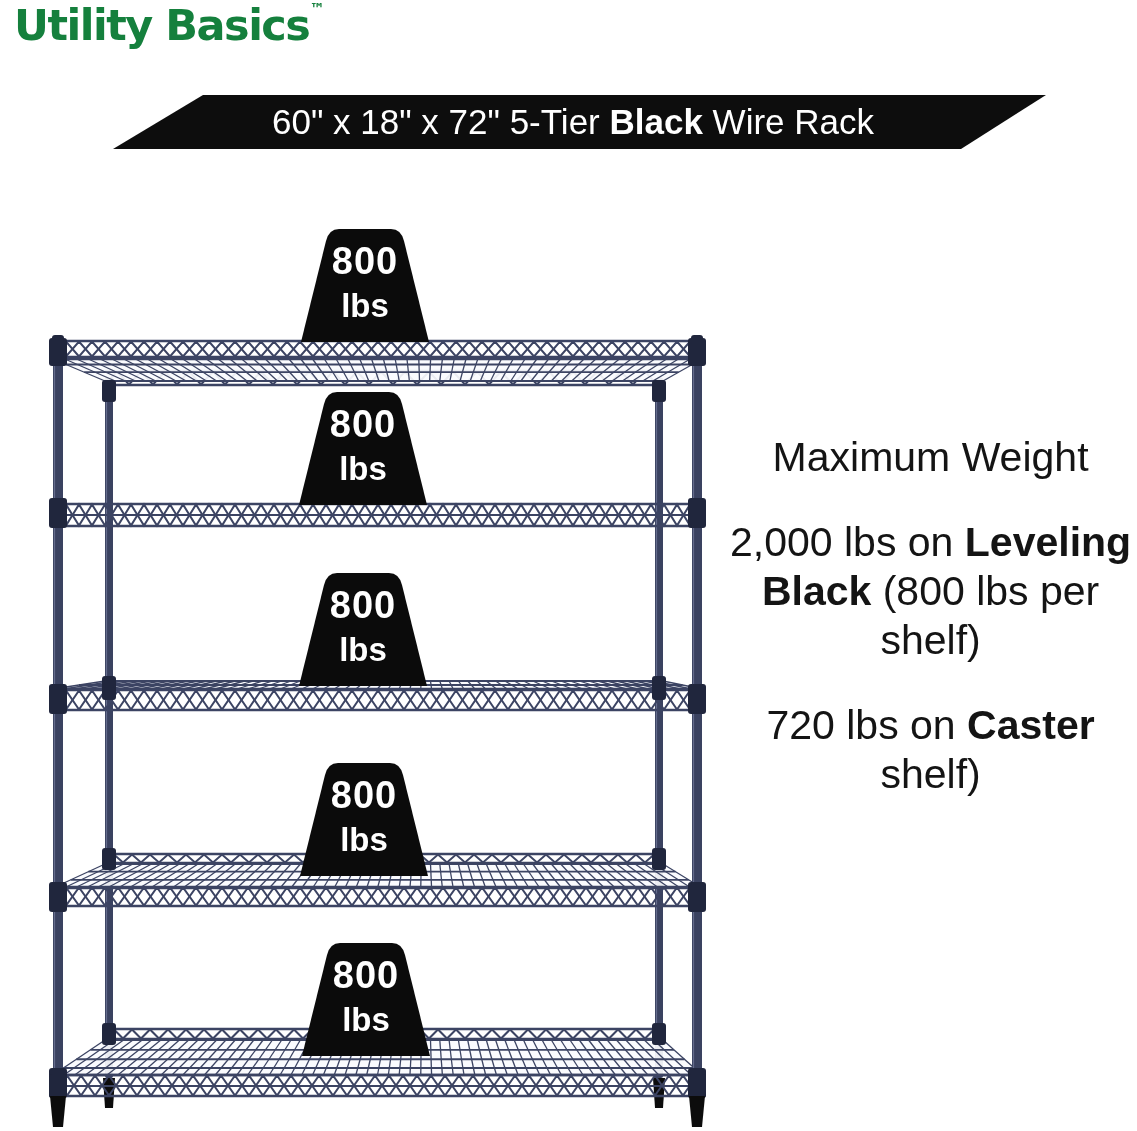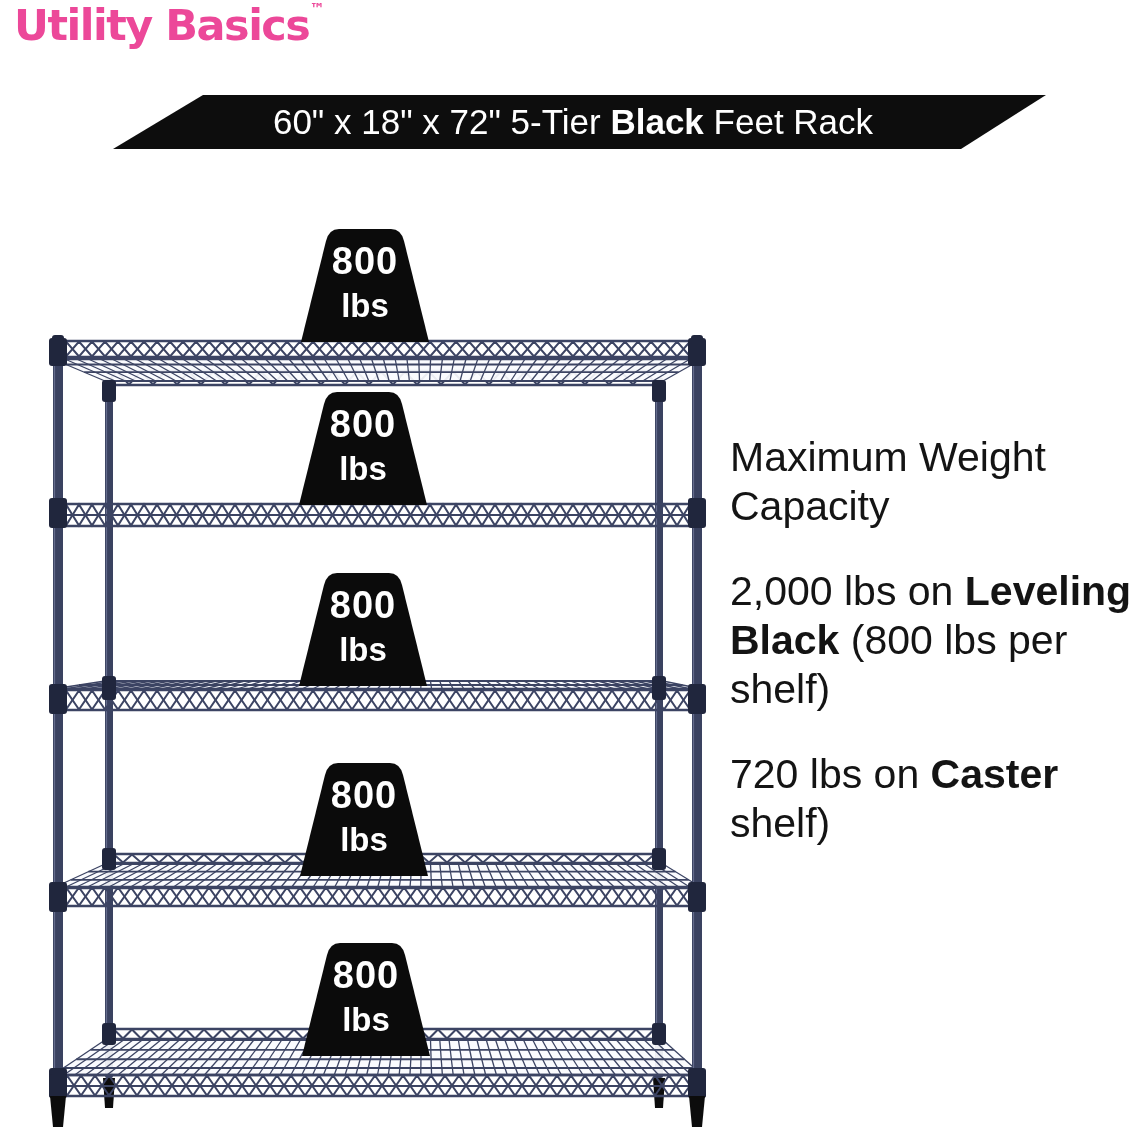--- a/index.html
+++ b/index.html
@@ -2,21 +2,21 @@
 <html><head>
 <meta charset="utf-8">
 <title>Wire Rack Product Diagram</title>
 <style>
   html,body{margin:0;padding:0;background:#ffffff;}
   #page{position:relative;width:1137px;height:1131px;background:#fff;overflow:hidden;
         font-family:"Liberation Sans",sans-serif;}
 
   
   .logo{position:absolute;left:14px;top:0px;font-family:"DejaVu Sans",sans-serif;
-        font-size:43px;font-weight:700;color:#ec4899;letter-spacing:-1.5px;}
+        font-size:43px;font-weight:700;color:#15803d;letter-spacing:-1.5px;}
   .logo .tm{font-size:15px;font-weight:700;vertical-align:26px;letter-spacing:0;}
 
   
   .banner{position:absolute;left:90px;top:95px;width:966px;height:54px;}
   .banner svg{position:absolute;left:0;top:0;}
   .banner-text{position:absolute;left:0;top:0;right:0;bottom:0;display:flex;
         align-items:center;justify-content:center;color:#ffffff;font-size:35px;}
   .banner-text span,.banner-text b{white-space:pre;}
   .banner-text b{font-weight:700;}
 
@@ -24,39 +24,39 @@
   #rack-svg{position:absolute;left:0;top:0;}
 
   
   .weight{position:absolute;width:136px;height:83px;color:#fff;text-align:center;font-weight:700;}
   .weight svg{position:absolute;left:0;top:0;}
   .wval{position:absolute;left:0;right:0;top:11px;font-size:38px;letter-spacing:1px;}
   .wunit{position:absolute;left:0;right:0;top:58px;font-size:33px;}
 
   
   .capacity{position:absolute;left:730px;top:433px;color:#141414;font-size:41px;line-height:49px;}
-  .capacity .group{margin:0 0 36px 0;}
+  .capacity .group{margin:0 0 36px 0;text-align:center;}
   .capacity b{font-weight:700;margin-top:40px;}
   .ln{white-space:pre;}
 </style>
 </head>
 <body>
 
 <div id="page">
 
   <div class="logo"><span>Utility Basics</span><span class="tm">™</span></div>
 
   <div class="banner">
     <svg width="966" height="54" viewBox="0 0 966 54">
       <polygon points="23,54 113,0 956,0 871,54" fill="#0d0d0d"></polygon>
     </svg>
     <div class="banner-text">
         <span>60" x 18" x 72" 5-Tier </span>
         <b>Black</b>
-        <span> Feet Rack</span>
+        <span> Wire Rack</span>
       </div>
   </div>
 
   <svg id="rack-svg" width="1137" height="1131" viewBox="0 0 1137 1131">
       <rect x="105" y="380" width="8" height="698" rx="2" fill="#3a4260"></rect>
       <line x1="106.5" y1="384" x2="106.5" y2="1074" stroke="#646c8c" stroke-width="1.2"></line>
       <rect x="104" y="378" width="10" height="10" rx="3" fill="#20263d"></rect>
       <rect x="655" y="380" width="8" height="698" rx="2" fill="#3a4260"></rect>
       <line x1="656.5" y1="384" x2="656.5" y2="1074" stroke="#646c8c" stroke-width="1.2"></line>
       <rect x="654" y="378" width="10" height="10" rx="3" fill="#20263d"></rect>
@@ -414,21 +414,20 @@
     <svg width="136" height="113" viewBox="0 0 136 113">
       <path d="M4,113 L29,12 Q32,0 42,0 L94,0 Q104,0 107,12 L132,113 Z" fill="#0b0b0b"></path>
       </svg>
     <span class="wval">800</span>
     <span class="wunit">lbs</span>
   </div>
 
   <div class="capacity">
     <div class="group">
       <div class="ln">Maximum Weight</div>
-      <div class="ln">Capacity</div>
     </div>
     <div class="group">
       <div class="ln"><span>2,000 lbs on </span><b>Leveling</b></div>
       <div class="ln"><b>Black</b><span> (800 lbs per</span></div>
       <div class="ln"><span>shelf)</span></div>
     </div>
     <div class="group">
       <div class="ln"><span>720 lbs on </span><b>Caster</b></div>
       <div class="ln"><span>shelf)</span></div>
     </div>

